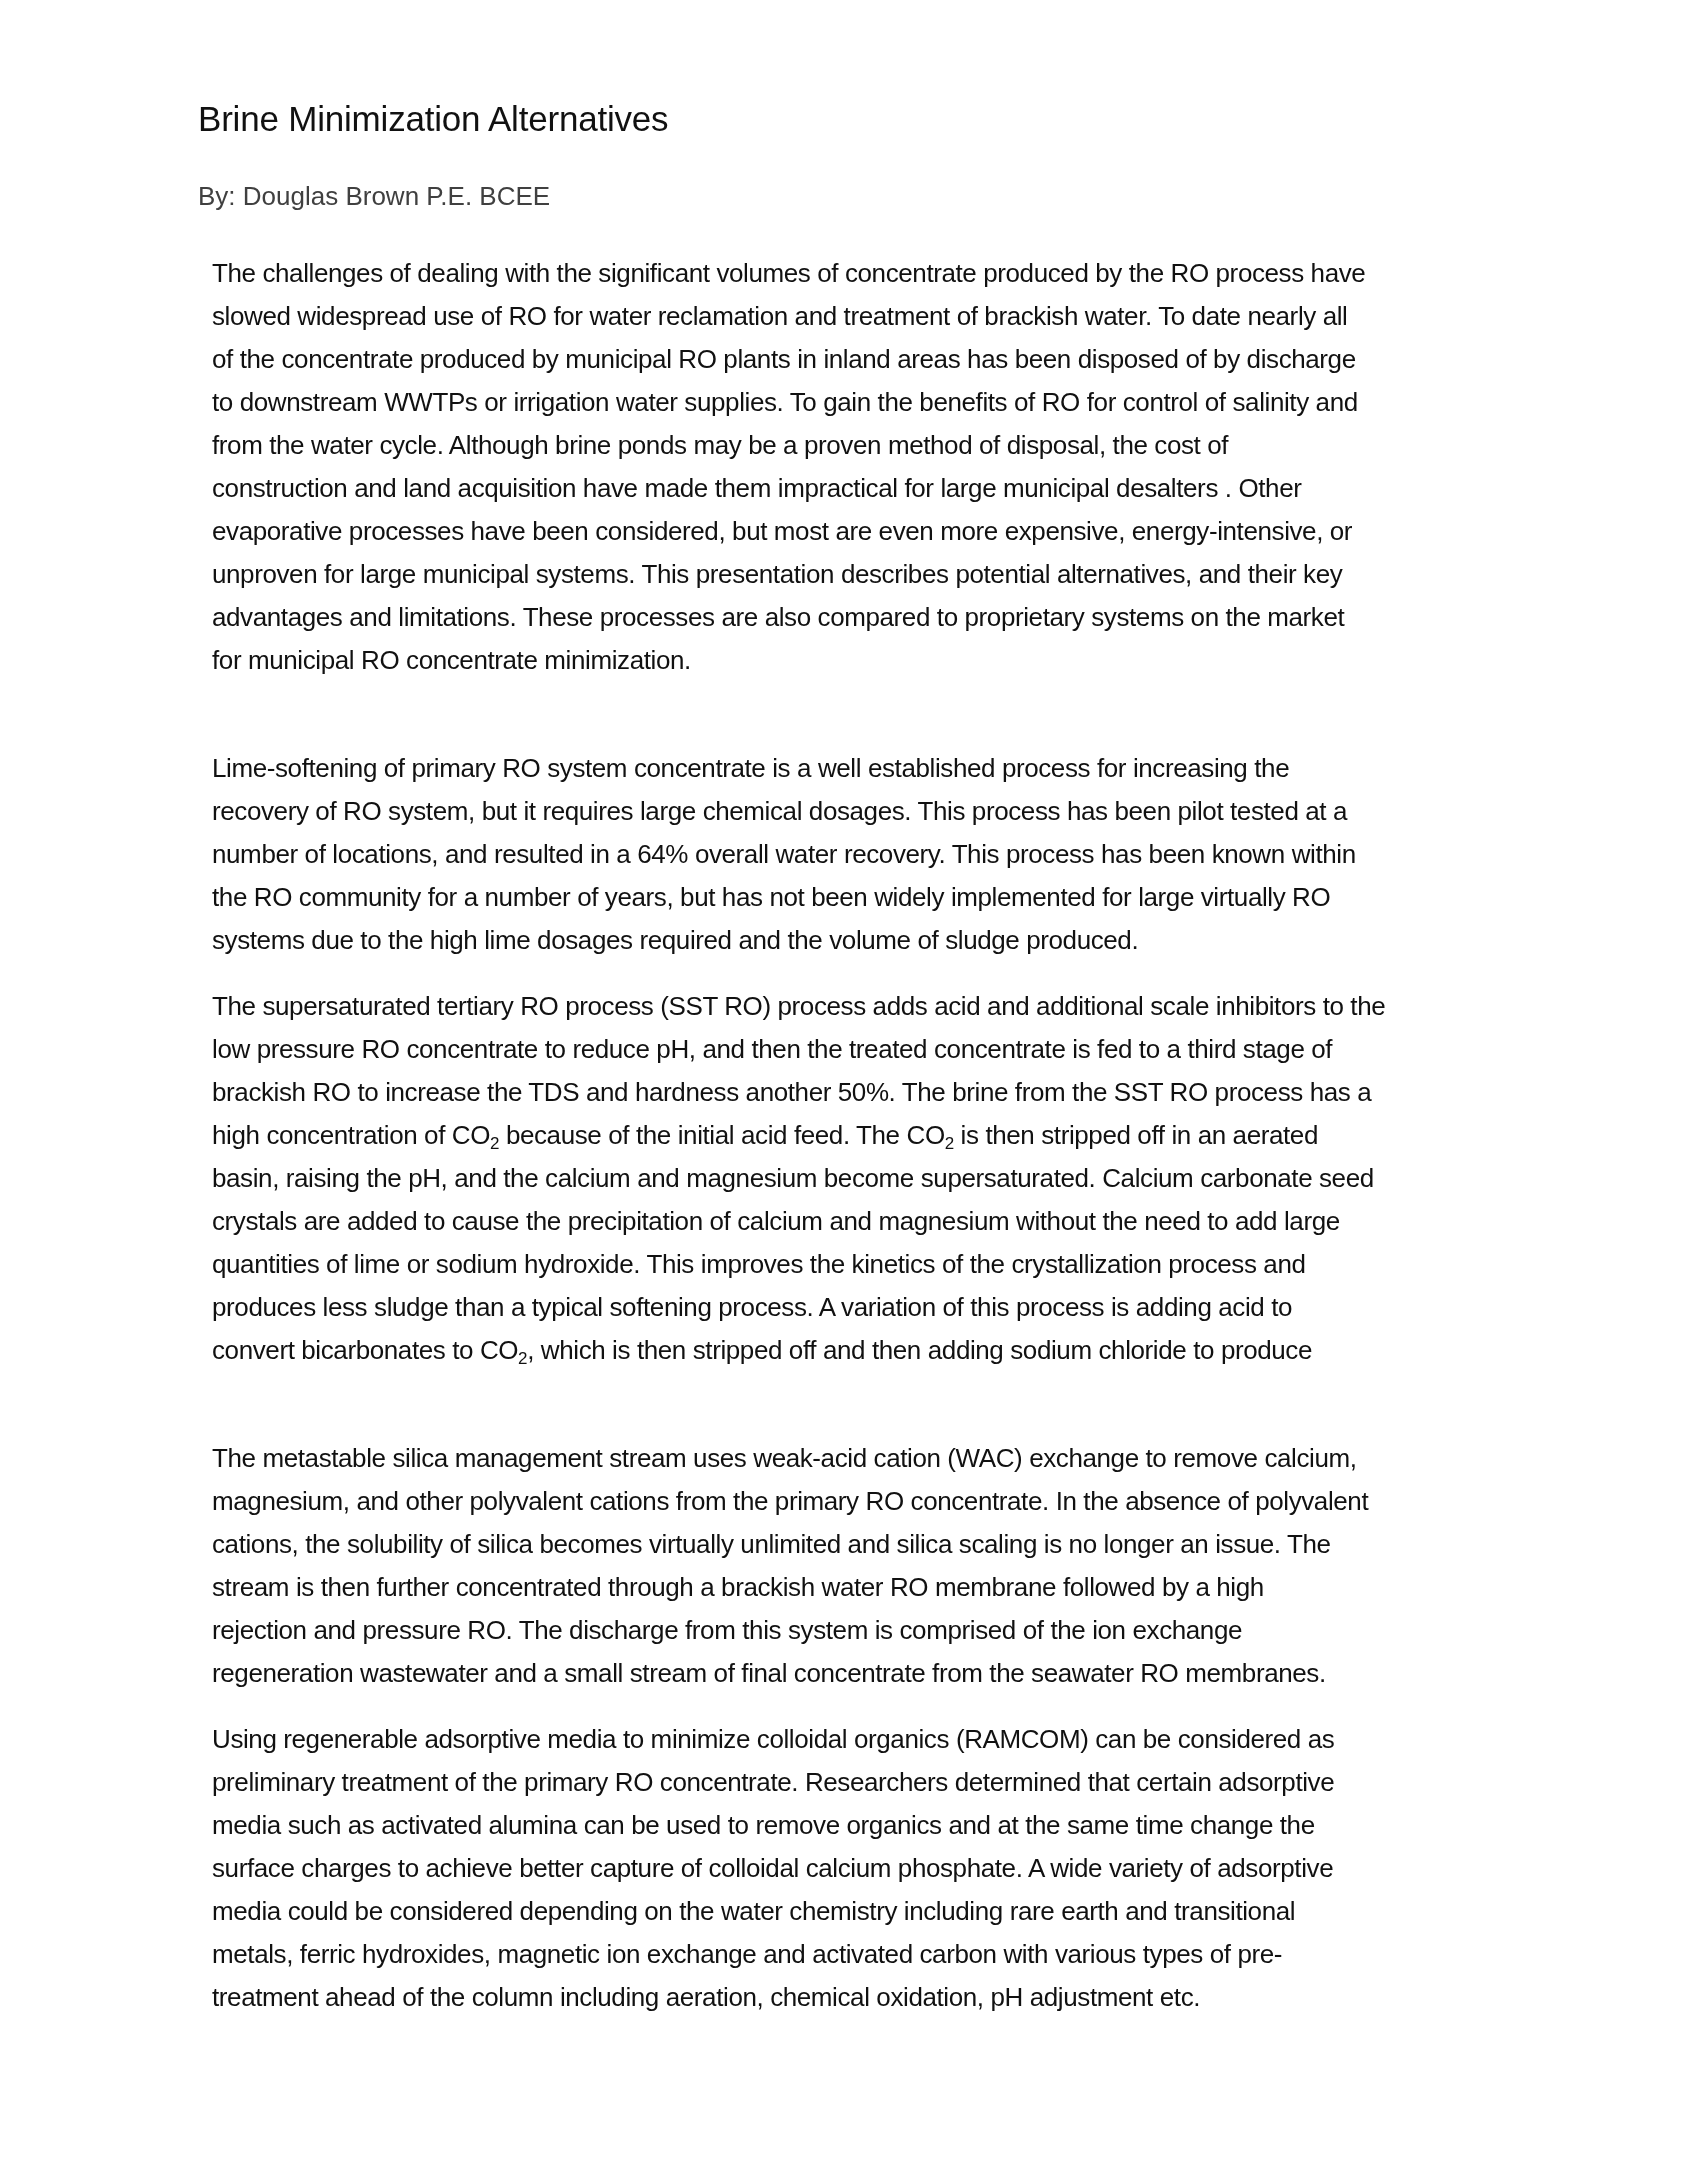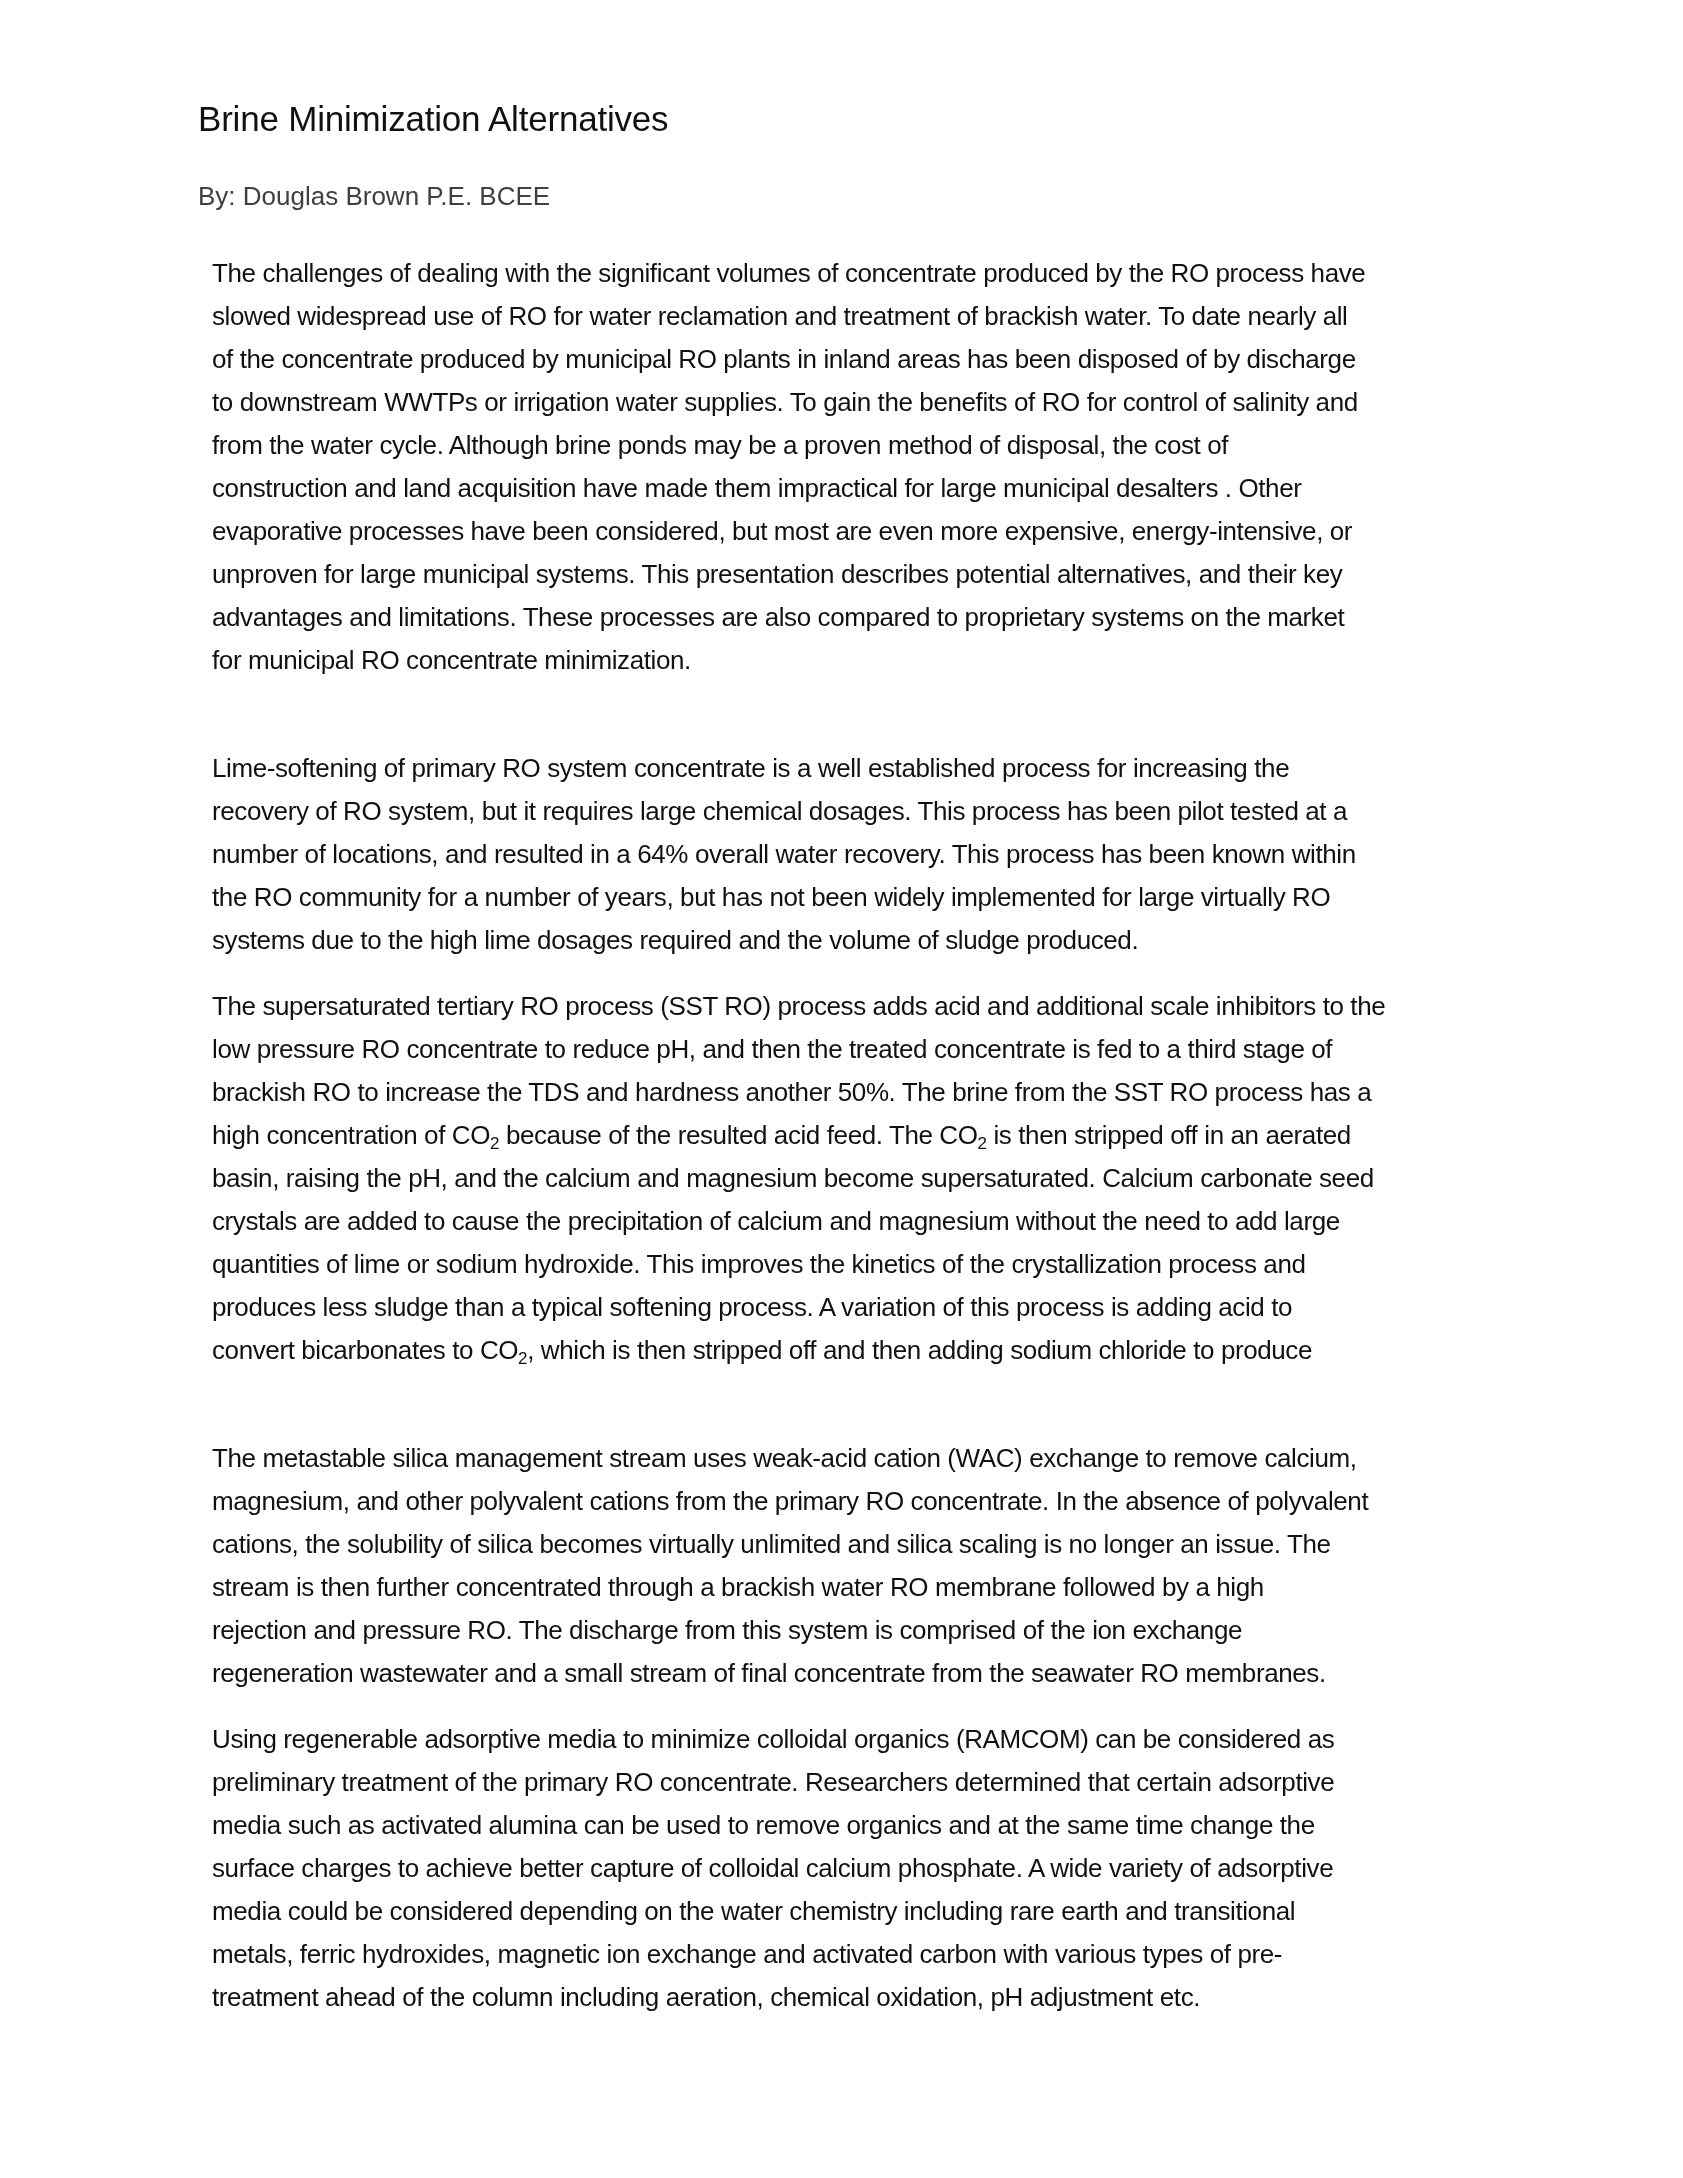--- a/index.html
+++ b/index.html
@@ -58,21 +58,21 @@
     <span class="line">recovery of RO system, but it requires large chemical dosages.  This process has been pilot tested at a</span>
     <span class="line">number of locations, and resulted in a 64% overall water recovery.  This process has been known within</span>
     <span class="line">the RO community for a number of years, but has not been widely implemented for large virtually RO</span>
     <span class="line">systems due to the high lime dosages required and the volume of sludge produced.</span>
   </div>
 
   <div class="para" id="p3">
     <span class="line">The supersaturated tertiary RO process (SST RO) process adds acid and additional scale inhibitors to the</span>
     <span class="line">low pressure RO concentrate to reduce pH, and then the treated concentrate is fed to a third stage of</span>
     <span class="line">brackish RO to increase the TDS and hardness another 50%.  The brine from the SST RO process has a</span>
-    <span class="line"><span>high concentration of CO</span><sub>2</sub><span> because of the resulted acid feed.  The CO</span><sub>2</sub><span> is then stripped off in an aerated</span></span>
+    <span class="line"><span>high concentration of CO</span><sub>2</sub><span> because of the initial acid feed.  The CO</span><sub>2</sub><span> is then stripped off in an aerated</span></span>
     <span class="line">basin, raising the pH, and the calcium and magnesium become supersaturated.  Calcium carbonate seed</span>
     <span class="line">crystals are added to cause the precipitation of calcium and magnesium without the need to add large</span>
     <span class="line">quantities of lime or sodium hydroxide.  This improves the kinetics of the crystallization process and</span>
     <span class="line">produces less sludge than a typical softening process.  A variation of this process is adding acid to</span>
     <span class="line"><span>convert bicarbonates to CO</span><sub>2</sub><span>, which is then stripped off and then adding sodium chloride to produce</span></span>
   </div>
 
   <div class="para" id="p4">
     <span class="line">The metastable silica management stream uses weak-acid cation (WAC) exchange to remove calcium,</span>
     <span class="line">magnesium, and other polyvalent cations from the primary RO concentrate. In the absence of polyvalent</span>

